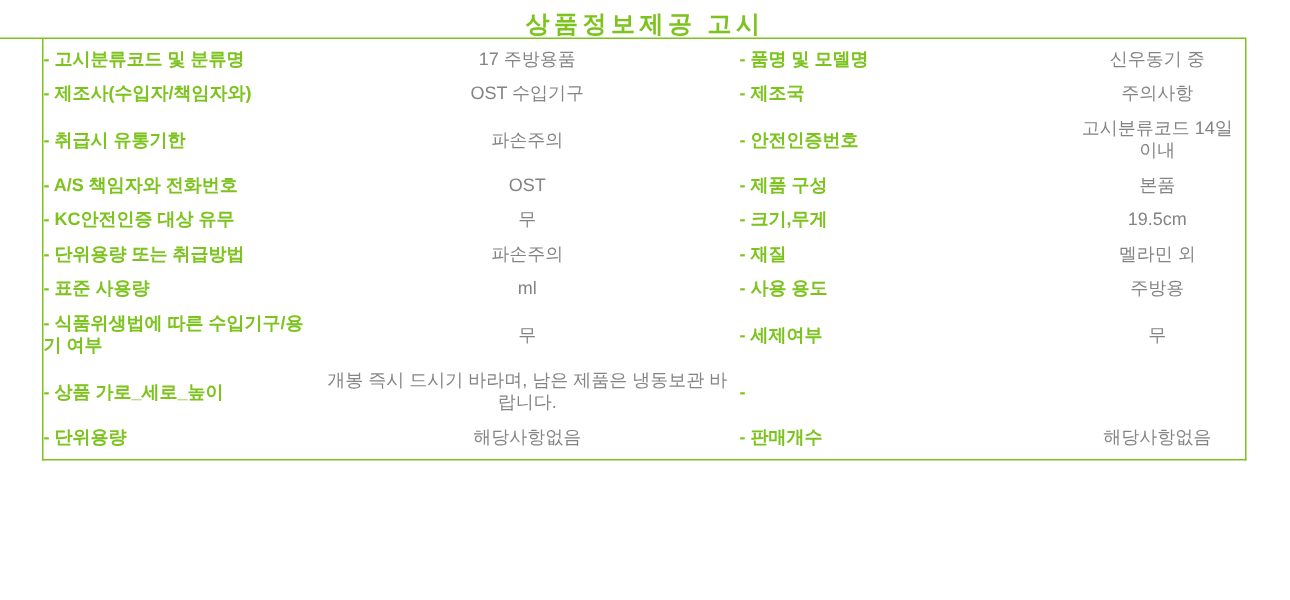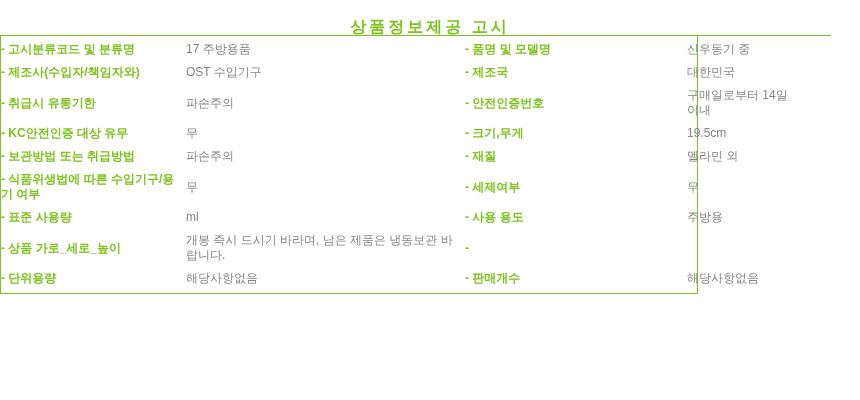--- a/index.html
+++ b/index.html
@@ -5,56 +5,57 @@
   :root{
     --green:#7dc31e;
     --gray:#848484;
     --bg:#ffffff;
   }
   html,body{margin:0;padding:0;background:var(--bg);}
   body{
     font-family:"Liberation Sans","DejaVu Sans",sans-serif;
     width:860px;height:400px;overflow:hidden;
   }
-  .page{width:860px;position:relative;padding-top:18px;box-sizing:border-box;}
+  .page{width:860px;position:relative;padding-top:8px;box-sizing:border-box;}
   .title{
     text-align:center;
     color:var(--green);
     font-weight:bold;
     font-size:16px;
     letter-spacing:3px;
     height:17px;line-height:17px;
     white-space:nowrap;
   }
   .title-rule{
     width:831px;height:0;
     border-top:1px solid var(--green);
   }
   .box{
-    width:698px;
+    margin-left:28px;
+    width:803px;
     box-sizing:border-box;
     border:1px solid var(--green);
     border-top:none;
     padding:2px 0 3px 0;
   }
   table.notice{
     width:100%;
     border-collapse:collapse;
     table-layout:fixed;
   }
   table.notice td{
     font-size:12px;
     line-height:15px;
     padding:4px 4px 4px 0;
     vertical-align:middle;
     overflow-wrap:break-word;
   }
   td.lbl{color:var(--green);font-weight:bold;}
   td.c1{padding-left:7px;}
-  td.val{color:var(--gray);}
+  td.val{color:var(--gray);text-align:center;}
 </style>
 </head>
 <body>
 
 <div class="page">
   <div class="title">상품정보제공 고시</div>
   <div class="title-rule"></div>
   <div class="box">
     <table class="notice">
       <colgroup>
@@ -68,59 +69,65 @@
     <td class="lbl c1">- 고시분류코드 및 분류명</td>
     <td class="val">17 주방용품</td>
     <td class="lbl">- 품명 및 모델명</td>
     <td class="val">신우동기 중</td>
   </tr>
 
   <tr>
     <td class="lbl c1">- 제조사(수입자/책임자와)</td>
     <td class="val">OST 수입기구</td>
     <td class="lbl">- 제조국</td>
-    <td class="val">대한민국</td>
+    <td class="val">주의사항</td>
   </tr>
 
   <tr>
     <td class="lbl c1">- 취급시 유통기한</td>
     <td class="val">파손주의</td>
     <td class="lbl">- 안전인증번호</td>
-    <td class="val">구매일로부터 14일 이내</td>
+    <td class="val">고시분류코드 14일 이내</td>
   </tr>
 
+  <tr>
+    <td class="lbl c1">- A/S 책임자와 전화번호</td>
+    <td class="val">OST</td>
+    <td class="lbl">- 제품 구성</td>
+    <td class="val">본품</td>
+  </tr>
 
   <tr>
     <td class="lbl c1">- KC안전인증 대상 유무</td>
     <td class="val">무</td>
     <td class="lbl">- 크기,무게</td>
     <td class="val">19.5cm</td>
   </tr>
 
 
   <tr>
-    <td class="lbl c1">- 보관방법 또는 취급방법</td>
+    <td class="lbl c1">- 단위용량 또는 취급방법</td>
     <td class="val">파손주의</td>
     <td class="lbl">- 재질</td>
     <td class="val">멜라민 외</td>
   </tr>
 
 
   <tr>
+    <td class="lbl c1">- 표준 사용량</td>
+    <td class="val">ml</td>
+    <td class="lbl">- 사용 용도</td>
+    <td class="val">주방용</td>
+  </tr>
+
+  <tr>
     <td class="lbl c1">- 식품위생법에 따른 수입기구/용기 여부</td>
     <td class="val">무</td>
     <td class="lbl">- 세제여부</td>
     <td class="val">무</td>
-  </tr>
-
-  <tr>
-    <td class="lbl c1">- 표준 사용량</td>
-    <td class="val">ml</td>
-    <td class="lbl">- 사용 용도</td>
-    <td class="val">주방용</td>
   </tr>
 
 
   <tr>
     <td class="lbl c1">- 상품 가로_세로_높이</td>
     <td class="val">개봉 즉시 드시기 바라며, 남은 제품은 냉동보관 바랍니다.</td>
     <td class="lbl">-</td>
     <td class="val"></td>
   </tr>
 

